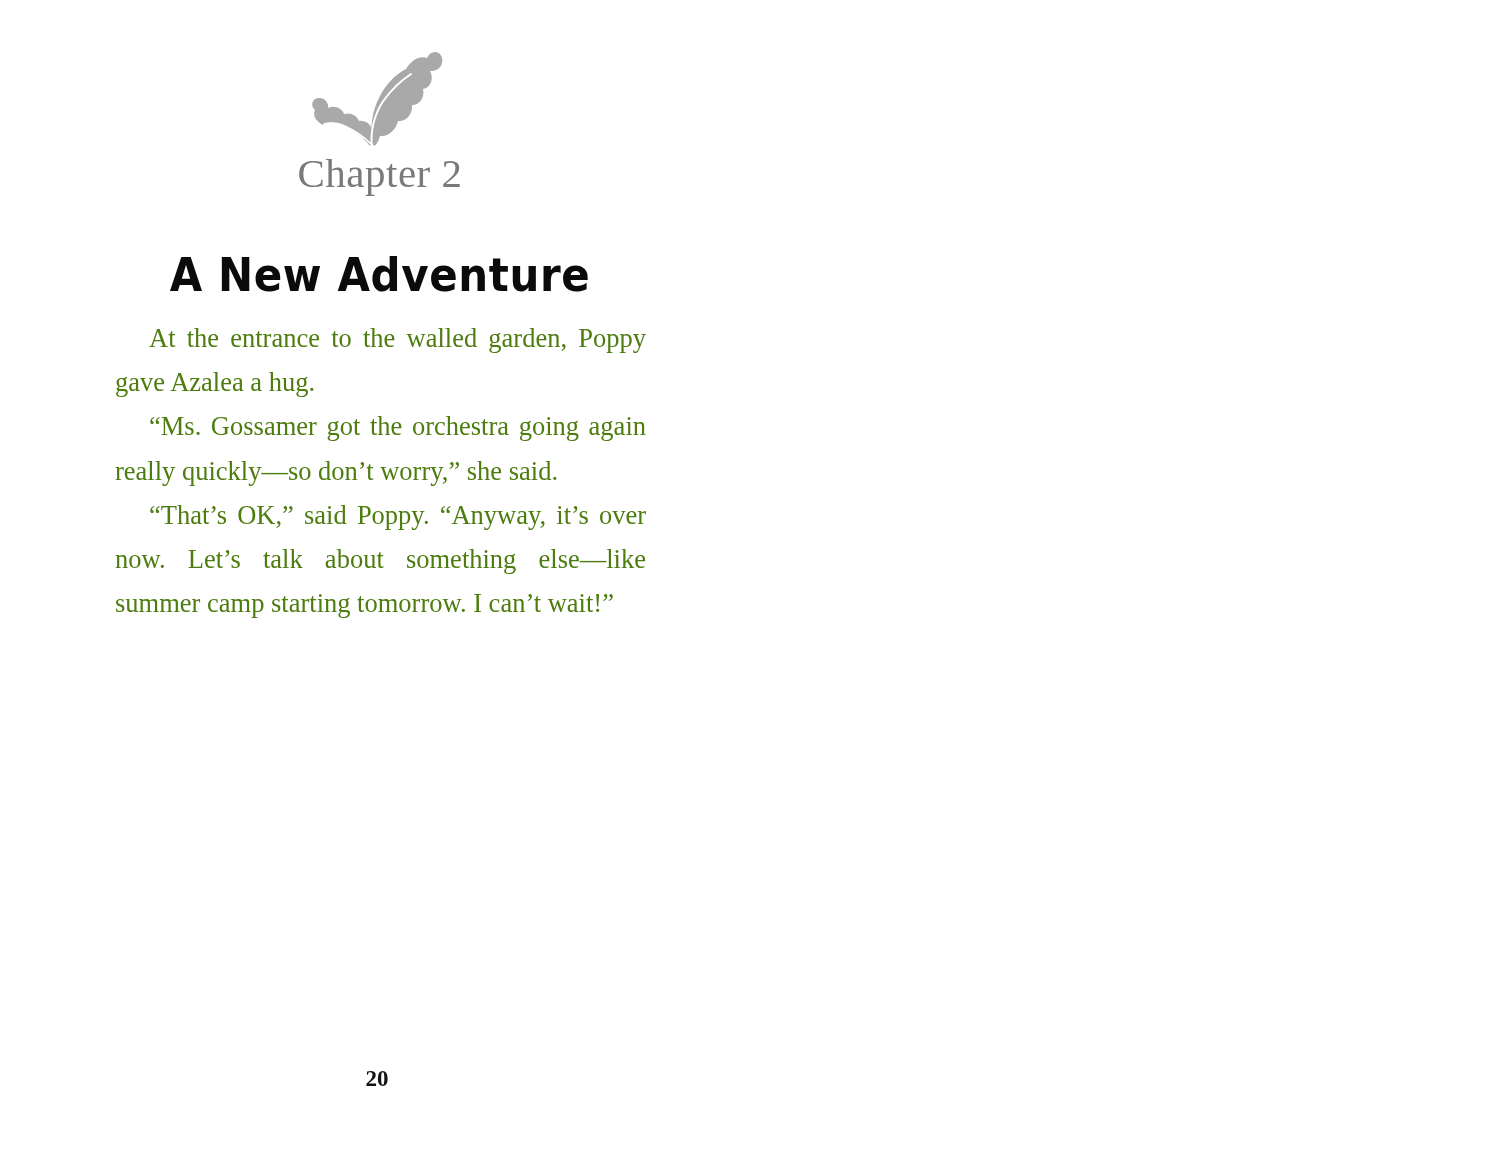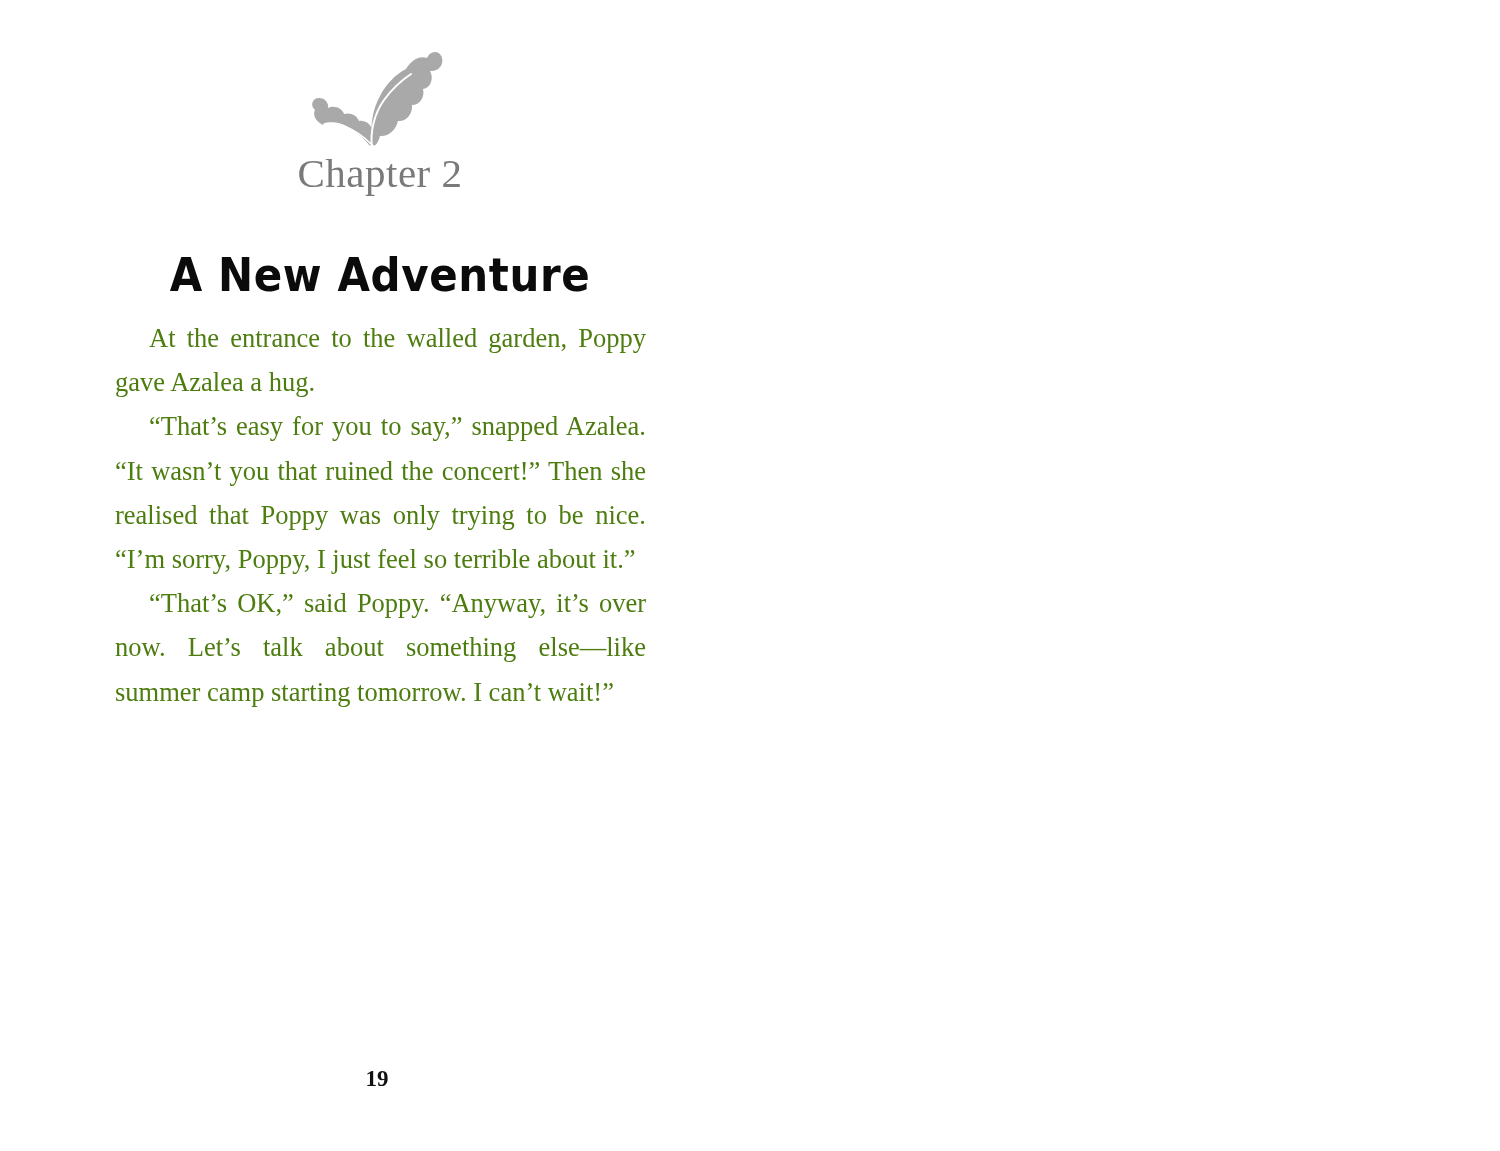--- a/index.html
+++ b/index.html
@@ -120,25 +120,25 @@
         <path d="M61 100 C53 92 44 86 34 82 C27 79 20 78 14 80" stroke="#ffffff" stroke-width="1.6" fill="none" stroke-linecap="round"></path>
       </svg>
     </div>
 
     <div class="chapter-label">Chapter 2</div>
 
     <h1 class="chapter-title">A New Adventure</h1>
 
     <div class="body-col col-left">
       <p class="indent">At the entrance to the walled garden, Poppy gave Azalea a hug.</p>
-      <p class="indent">“That’s easy for you to say,” snapped Azalea. “It wasn’t you that ruined the concert!” Then she realised that Poppy was only trying to be nice. “I’m sorry, Poppy, I just feel so terrible about it.”</p>
+      <p class="indent">“Ms. Gossamer got the orchestra going again really quickly—so don’t worry,” she said.</p>
       <p class="indent">“That’s OK,” said Poppy. “Anyway, it’s over now. Let’s talk about something else—like summer camp starting tomorrow. I can’t wait!”</p>
     </div>
 
-    <div class="folio folio-left">19</div>
+    <div class="folio folio-left">20</div>
   </div>
 
   <div class="page page-right">
 
     
 
     
     
 
     

